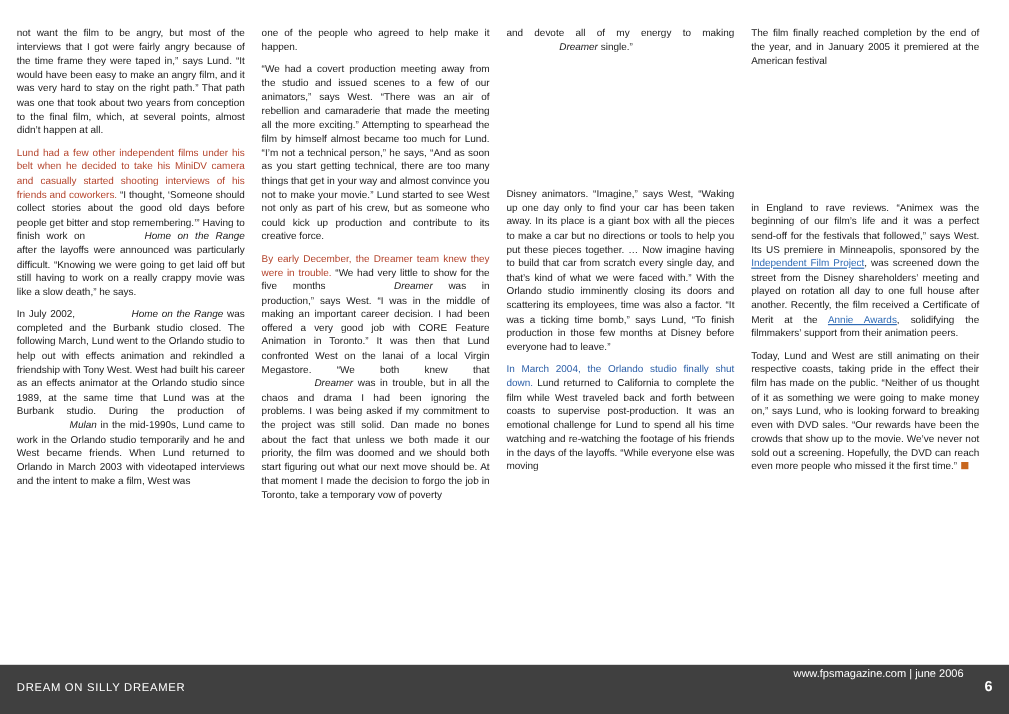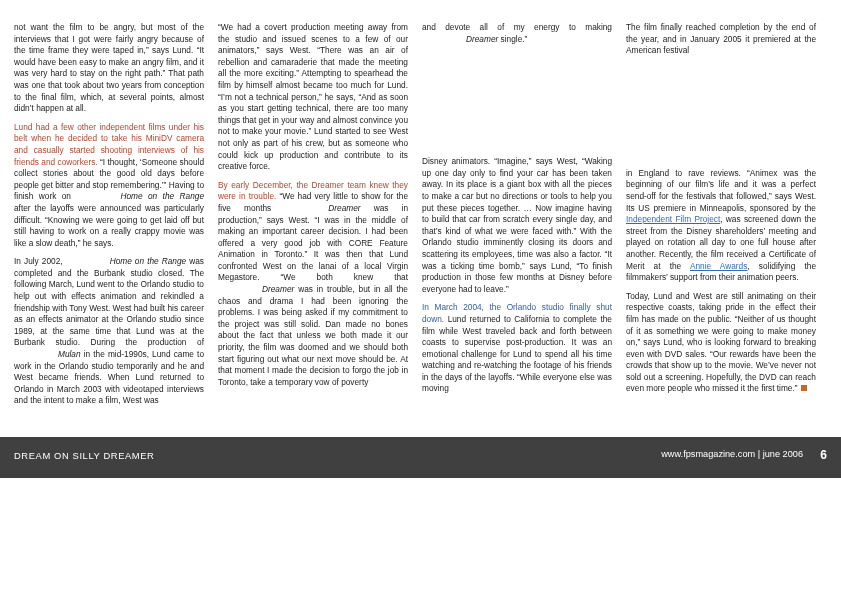--- a/index.html
+++ b/index.html
@@ -9,21 +9,21 @@
   body {
     width: 841px;
     height: 595px;
     background: #ffffff;
     font-family: "Liberation Sans", sans-serif;
     overflow: hidden;
   }
   #page {
     position: relative;
     width: 841px;
-    height: 478px;
+    height: 595px;
     box-sizing: border-box;
   }
   
   .cols {
     position: absolute;
     top: 22px;
     left: 14px;
     width: 816px;
     height: 510px;
     display: flex;
@@ -91,21 +91,21 @@
     position: absolute;
     left: 14px;
     top: 13px;
     font-size: 9.4px;
     letter-spacing: 0.6px;
     color: #ffffff;
   }
   .footer-right {
     position: absolute;
     right: 38px;
-    top: 12px;
+    top: 2px;
     font-size: 9.2px;
     color: #ffffff;
   }
   .footer-page {
     position: absolute;
     right: 14px;
     top: 11px;
     font-size: 12px;
     font-weight: bold;
     color: #ffffff;
@@ -126,20 +126,21 @@
 
   <div class="cols">
 
     <div class="col">
       <p>not want the film to be angry, but most of the interviews that I got were fairly angry because of the time frame they were taped in,” says Lund. “It would have been easy to make an angry film, and it was very hard to stay on the right path.” That path was one that took about two years from conception to the final film, which, at several points, almost didn’t happen at all.</p>
       <p><span class="lead">Lund had a few other independent films under his belt when he decided to take his MiniDV camera and casually started shooting interviews of his friends and coworkers.</span><span> “I thought, ‘Someone should collect stories about the good old days before people get bitter and stop remembering.’” Having to finish work on </span><em>Home on the Range</em><span> after the layoffs were announced was particularly difficult. “Knowing we were going to get laid off but still having to work on a really crappy movie was like a slow death,” he says.</span></p>
       <p><span>In July 2002, </span><em>Home on the Range</em><span> was completed and the Burbank studio closed. The following March, Lund went to the Orlando studio to help out with effects animation and rekindled a friendship with Tony West. West had built his career as an effects animator at the Orlando studio since 1989, at the same time that Lund was at the Burbank studio. During the production of </span><em>Mulan</em><span> in the mid-1990s, Lund came to work in the Orlando studio temporarily and he and West became friends. When Lund returned to Orlando in March 2003 with videotaped interviews and the intent to make a film, West was</span></p>
     </div>
 
     <div class="col">
+      <p>one of the people who agreed to help make it happen.</p>
       <p>“We had a covert production meeting away from the studio and issued scenes to a few of our animators,” says West. “There was an air of rebellion and camaraderie that made the meeting all the more exciting.” Attempting to spearhead the film by himself almost became too much for Lund. “I’m not a technical person,” he says, “And as soon as you start getting technical, there are too many things that get in your way and almost convince you not to make your movie.” Lund started to see West not only as part of his crew, but as someone who could kick up production and contribute to its creative force.</p>
       <p><span class="lead">By early December, the Dreamer team knew they were in trouble.</span><span> “We had very little to show for the five months </span><em>Dreamer</em><span> was in production,” says West. “I was in the middle of making an important career decision. I had been offered a very good job with CORE Feature Animation in Toronto.” It was then that Lund confronted West on the lanai of a local Virgin Megastore. “We both knew that </span><em>Dreamer</em><span> was in trouble, but in all the chaos and drama I had been ignoring the problems. I was being asked if my commitment to the project was still solid. Dan made no bones about the fact that unless we both made it our priority, the film was doomed and we should both start figuring out what our next move should be. At that moment I made the decision to forgo the job in Toronto, take a temporary vow of poverty</span></p>
     </div>
 
     <div class="col lower">
       <p><span>and devote all of my energy to making </span><em>Dreamer</em><span> single.”</span></p>
       <div class="spacer-quote"></div>
       <p>Disney animators. “Imagine,” says West, “Waking up one day only to find your car has been taken away. In its place is a giant box with all the pieces to make a car but no directions or tools to help you put these pieces together. … Now imagine having to build that car from scratch every single day, and that’s kind of what we were faced with.” With the Orlando studio imminently closing its doors and scattering its employees, time was also a factor. “It was a ticking time bomb,” says Lund, “To finish production in those few months at Disney before everyone had to leave.”</p>
       <p><span class="lead-blue">In March 2004, the Orlando studio finally shut down.</span><span> Lund returned to California to complete the film while West traveled back and forth between coasts to supervise post-production. It was an emotional challenge for Lund to spend all his time watching and re-watching the footage of his friends in the days of the layoffs. “While everyone else was moving</span></p>
     </div>

